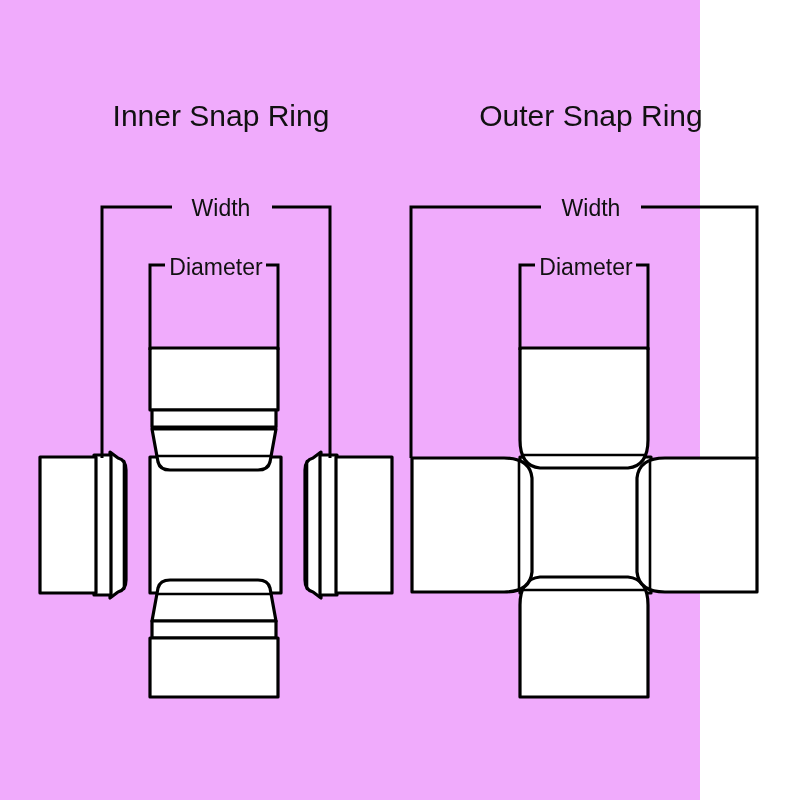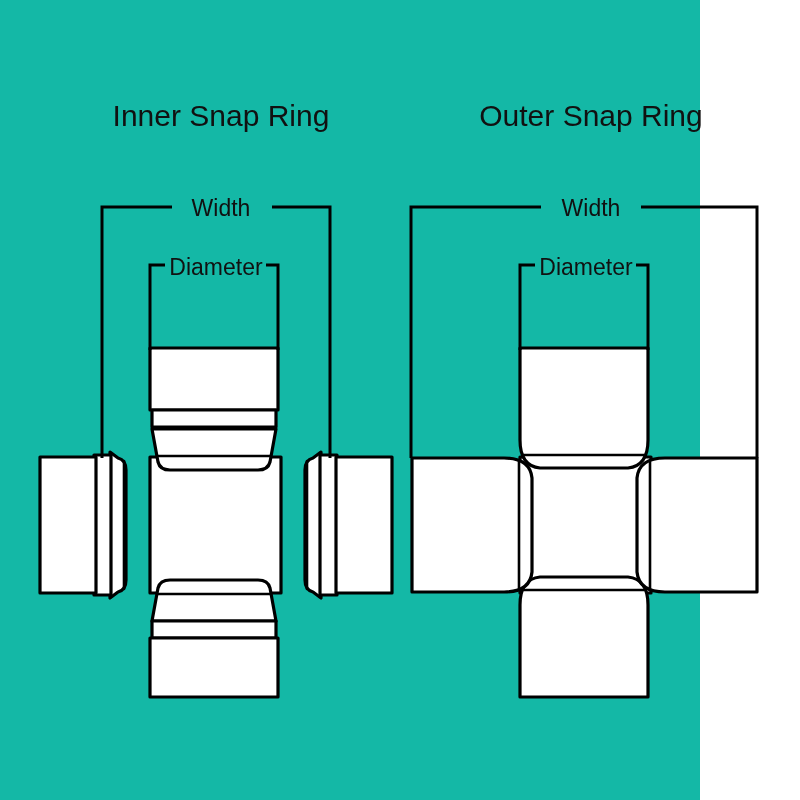--- a/index.html
+++ b/index.html
@@ -10,21 +10,21 @@
     width: 800px;
     height: 800px;
     background: #ffffff;
     font-family: "Liberation Sans", sans-serif;
     overflow: hidden;
   }
   .page {
     position: relative;
     width: 700px;
     height: 800px;
-    background: #14b8a6;
+    background: #f0abfc;
   }
   .diagram-svg {
     position: absolute;
     top: 0;
     left: 0;
     width: 800px;
     height: 800px;
   }
   .title-text {
     font-family: "Liberation Sans", sans-serif;

